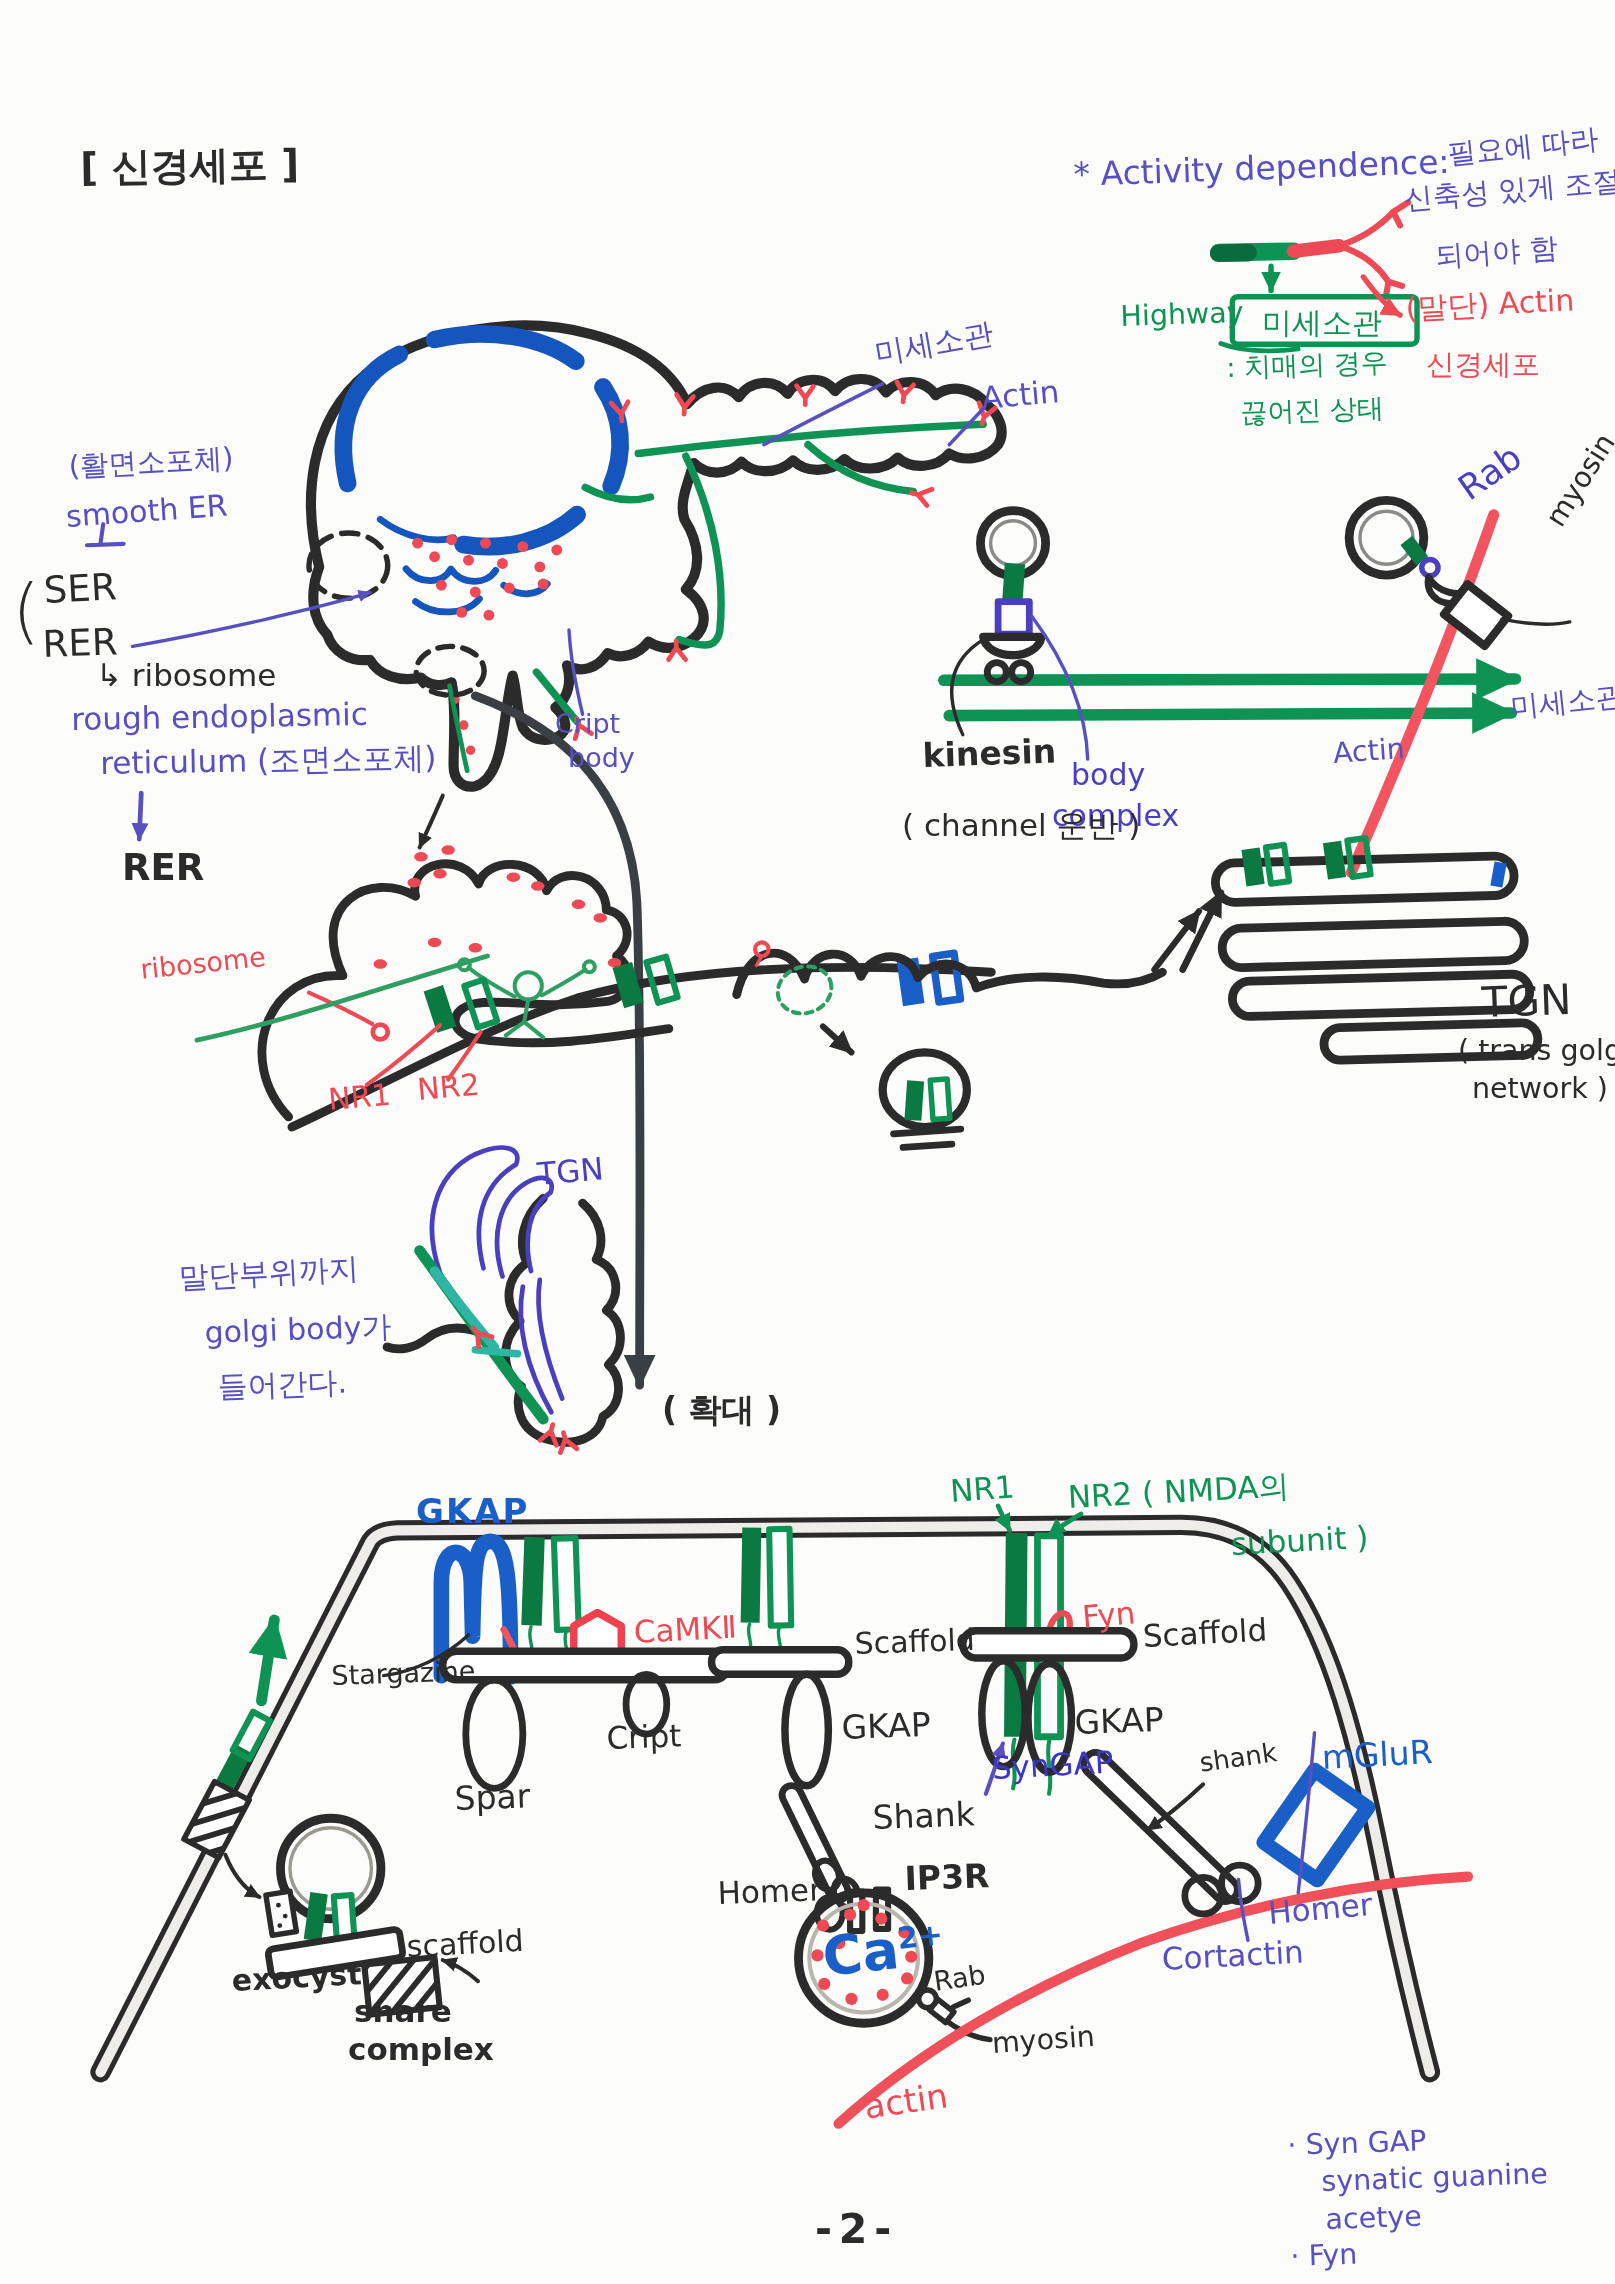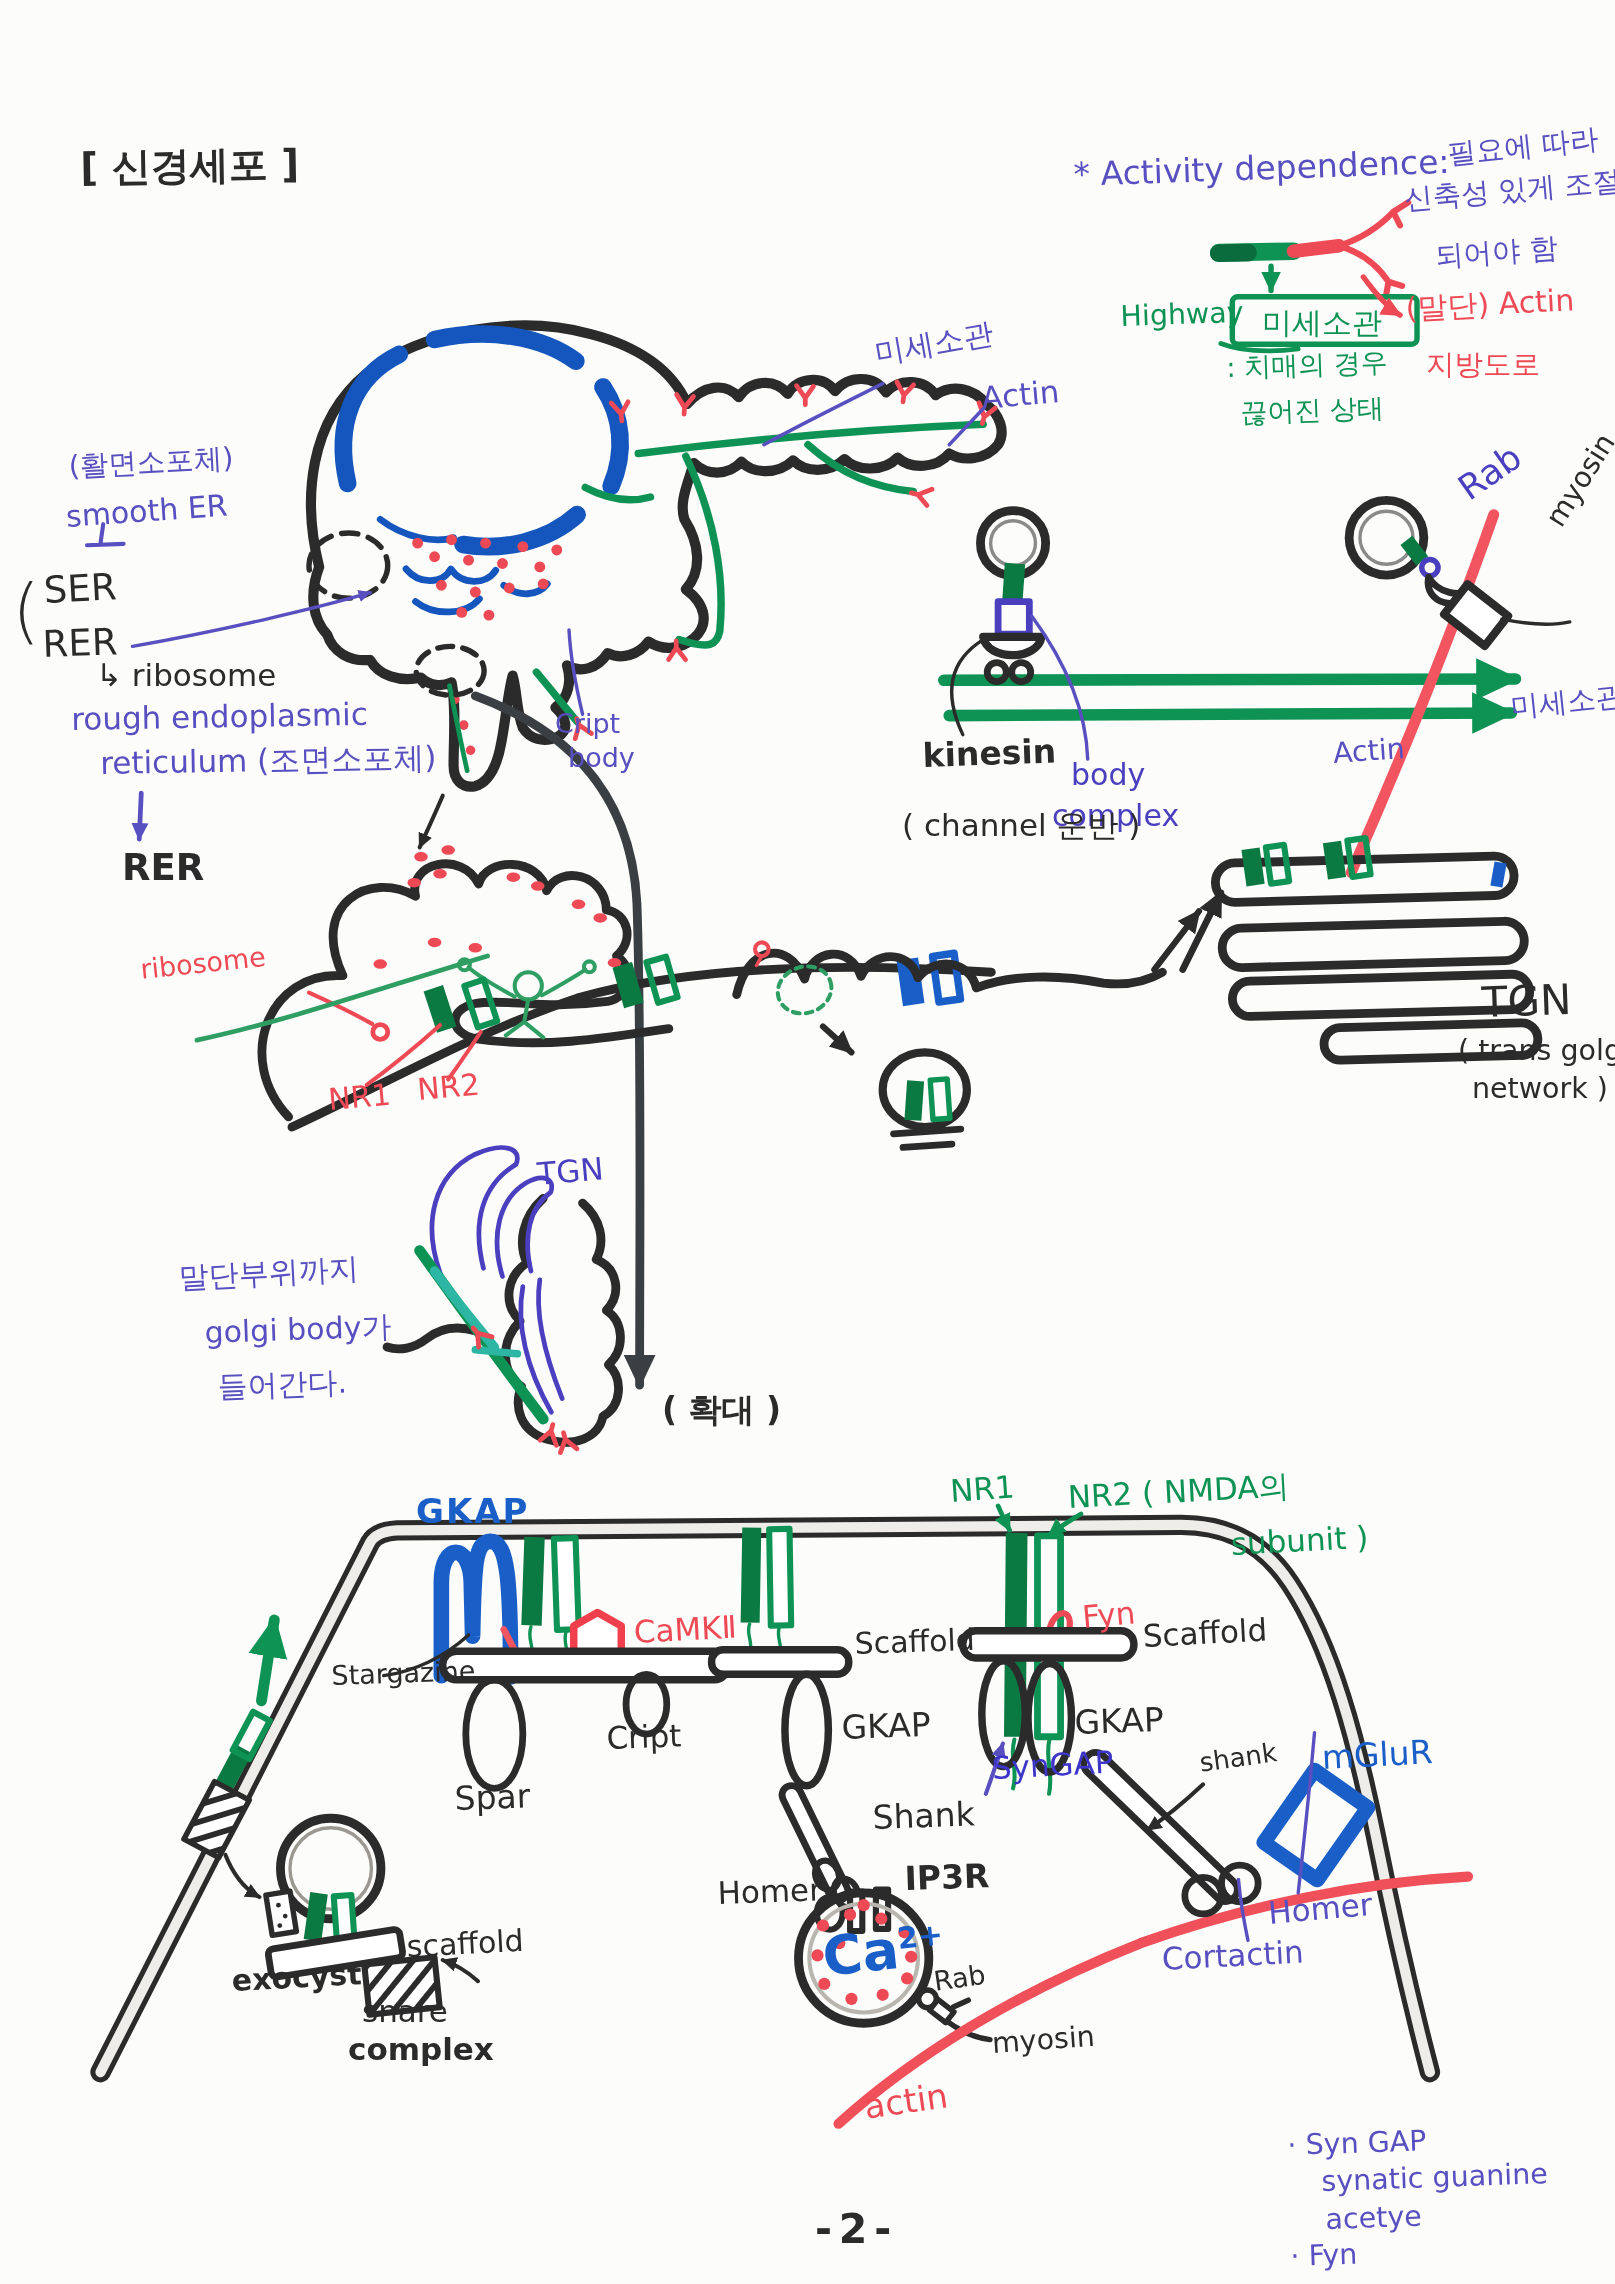--- a/index.html
+++ b/index.html
@@ -336,21 +336,21 @@
 
 <div class="lbl ink-p" style="left:1073px;top:158px;font-size:33px;transform:rotate(-2deg);">* Activity dependence:</div>
 <div class="lbl ink-p" style="left:1446px;top:140px;font-size:28.5px;transform:rotate(-6deg);">필요에 따라</div>
 <div class="lbl ink-p" style="left:1403px;top:185px;font-size:28.5px;transform:rotate(-5deg);">신축성 있게 조절</div>
 <div class="lbl ink-p" style="left:1434px;top:242px;font-size:28.5px;transform:rotate(-4deg);">되어야 함</div>
 <div class="lbl ink-g" style="left:1120px;top:302px;font-size:28.5px;transform:rotate(-2deg);">Highway</div>
 <div class="lbl ink-g" style="left:1262px;top:307px;font-size:30px;">미세소관</div>
 <div class="lbl ink-g" style="left:1226px;top:354px;font-size:27px;transform:rotate(-2deg);">: 치매의 경우</div>
 <div class="lbl ink-g" style="left:1240px;top:399px;font-size:27px;transform:rotate(-2deg);">끊어진 상태</div>
 <div class="lbl ink-r" style="left:1405px;top:293px;font-size:30px;transform:rotate(-3deg);">(말단) Actin</div>
-<div class="lbl ink-r" style="left:1426px;top:350px;font-size:28.5px;">지방도로</div>
+<div class="lbl ink-r" style="left:1426px;top:350px;font-size:28.5px;">신경세포</div>
 
 <div class="lbl ink-p" style="left:68px;top:452px;font-size:28.5px;transform:rotate(-3deg);">(활면소포체)</div>
 <div class="lbl ink-p" style="left:65px;top:501px;font-size:30px;transform:rotate(-4deg);">smooth ER</div>
 <div class="lbl ink-k" style="left:12.2px;top:574px;font-size:71px;font-weight:200;">(</div>
 <div class="lbl ink-k" style="left:43px;top:572px;font-size:37px;transform:rotate(-3deg);">SER</div>
 <div class="lbl ink-k" style="left:42px;top:626px;font-size:37px;transform:rotate(-2deg);">RER</div>
 <div class="lbl ink-k" style="left:48px;top:659px;font-size:31px;margin-left:48px;">↳ ribosome</div>
 <div class="lbl ink-p" style="left:71px;top:703px;font-size:31px;transform:rotate(-1deg);">rough endoplasmic</div>
 <div class="lbl ink-p" style="left:100px;top:747px;font-size:31px;transform:rotate(-1deg);">reticulum (조면소포체)</div>
 <div class="lbl ink-k" style="left:122px;top:849px;font-size:37px;font-weight:bold;">RER</div>
@@ -402,21 +402,21 @@
 <div class="lbl ink-r" style="left:1081px;top:1601px;font-size:31px;transform:rotate(-5deg);">Fyn</div>
 <div class="lbl ink-k" style="left:1142px;top:1620px;font-size:31px;transform:rotate(-3deg);">Scaffold</div>
 <div class="lbl ink-bp" style="left:991px;top:1752px;font-size:31px;transform:rotate(-3deg);color:#3d35c9;">SynGAP</div>
 <div class="lbl ink-k" style="left:1074px;top:1706px;font-size:33px;transform:rotate(-2deg);">GKAP</div>
 <div class="lbl ink-k" style="left:1198px;top:1750px;font-size:26px;transform:rotate(-8deg);">shank</div>
 <div class="lbl ink-b" style="left:1321px;top:1741px;font-size:33px;transform:rotate(-3deg);">mGluR</div>
 <div class="lbl ink-p" style="left:1267px;top:1897px;font-size:31px;transform:rotate(-5deg);">Homer</div>
 <div class="lbl ink-p" style="left:1161px;top:1943px;font-size:31px;transform:rotate(-3deg);">Cortactin</div>
 <div class="lbl ink-k" style="left:231px;top:1965px;font-size:30px;font-weight:bold;transform:rotate(-3deg);">exocyst</div>
 <div class="lbl ink-k" style="left:406px;top:1931px;font-size:30px;transform:rotate(-3deg);">scaffold</div>
-<div class="lbl ink-k" style="left:354px;top:1995px;font-size:31px;font-weight:normal;margin-left:8px;">snare</div>
+<div class="lbl ink-k" style="left:354px;top:1995px;font-size:31px;font-weight:bold;">snare</div>
 <div class="lbl ink-k" style="left:348px;top:2033px;font-size:31px;font-weight:bold;">complex</div>
 
 <div class="lbl ink-p" style="left:1287px;top:2131px;font-size:28.5px;transform:rotate(-2deg);">· Syn GAP</div>
 <div class="lbl ink-p" style="left:1321px;top:2167px;font-size:28.5px;transform:rotate(-2deg);">synatic guanine</div>
 <div class="lbl ink-p" style="left:1325px;top:2205px;font-size:28.5px;transform:rotate(-2deg);">acetye</div>
 <div class="lbl ink-p" style="left:1290px;top:2242px;font-size:28.5px;transform:rotate(-2deg);">· Fyn</div>
 
 <div class="lbl ink-k" style="left:815px;top:2208px;font-size:41px;font-weight:bold;letter-spacing:6.8px;">-2-</div>
 
 </div>

